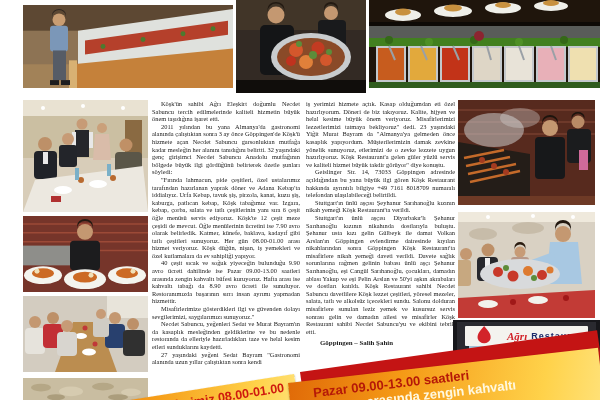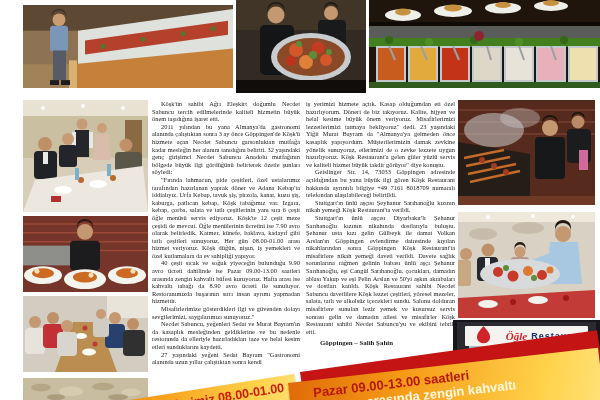--- a/index.html
+++ b/index.html
@@ -321,21 +321,21 @@
       <rect x="20" y="56" width="82" height="9" fill="#e8e2d2"></rect>
       <rect x="12" y="26" width="4" height="48" fill="#1d2a33"></rect>
       <rect x="70" y="26" width="3" height="48" fill="#1d2a33"></rect>
       <rect x="131" y="26" width="4" height="48" fill="#1d2a33"></rect>
       <rect x="112" y="46" width="9" height="26" fill="#2c3138"></rect>
     </svg>
     <div class="sign-band">
       <svg width="7" height="9" viewBox="0 0 7 9">
         <path d="M3.5 0 C5 2 7 3.5 6.5 6 A3.2 3.2 0 0 1 0.5 6 C0 3.5 2 2 3.5 0 Z" fill="#d2232a"></path>
       </svg>
-      <span class="sign-kosk">Öğle</span>
+      <span class="sign-kosk">Ağrı</span>
       <span class="sign-rest">Restaurant</span>
     </div>
     <div class="sign-strip"></div>
   </div>
 
   <div id="ribbon-underlay"></div>
   <div id="ribbon-underlay2"></div>
 
   <div class="ribbon" id="ribbon-hours">
     <div class="ribbon-inner">

